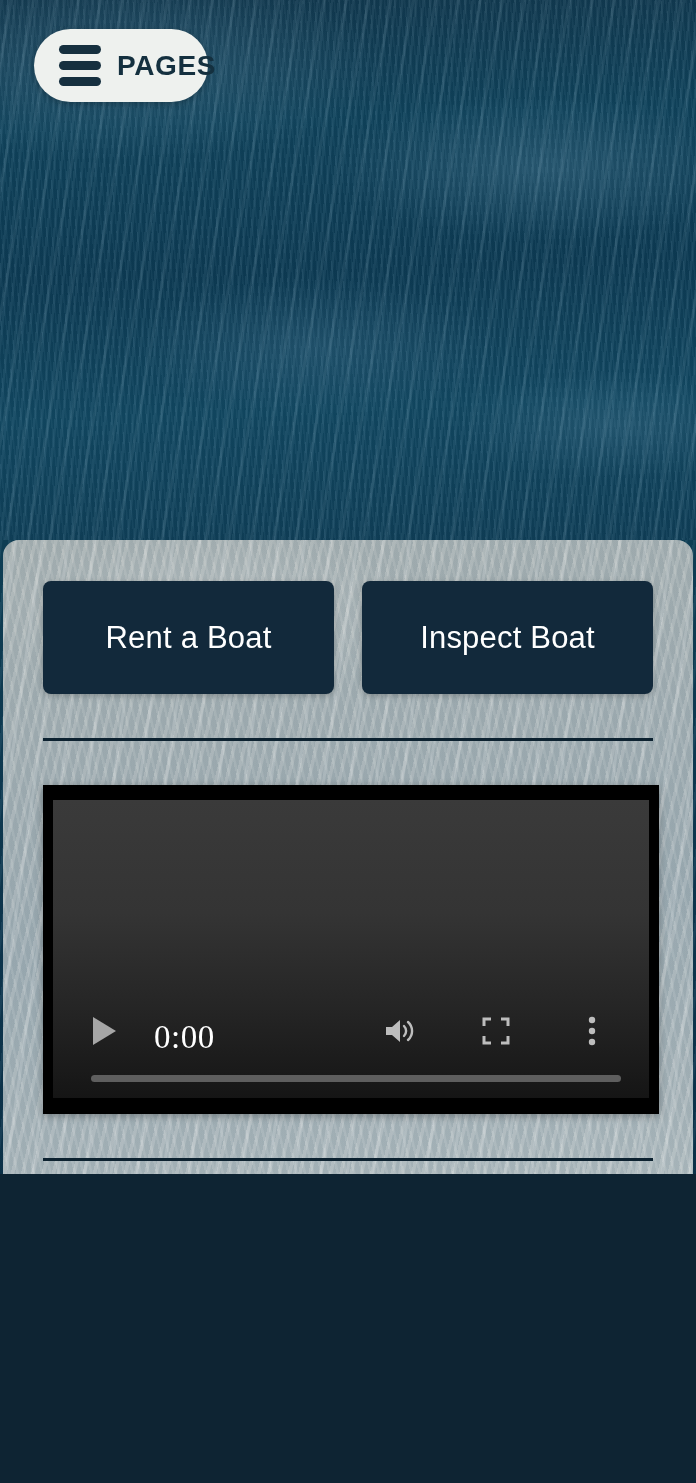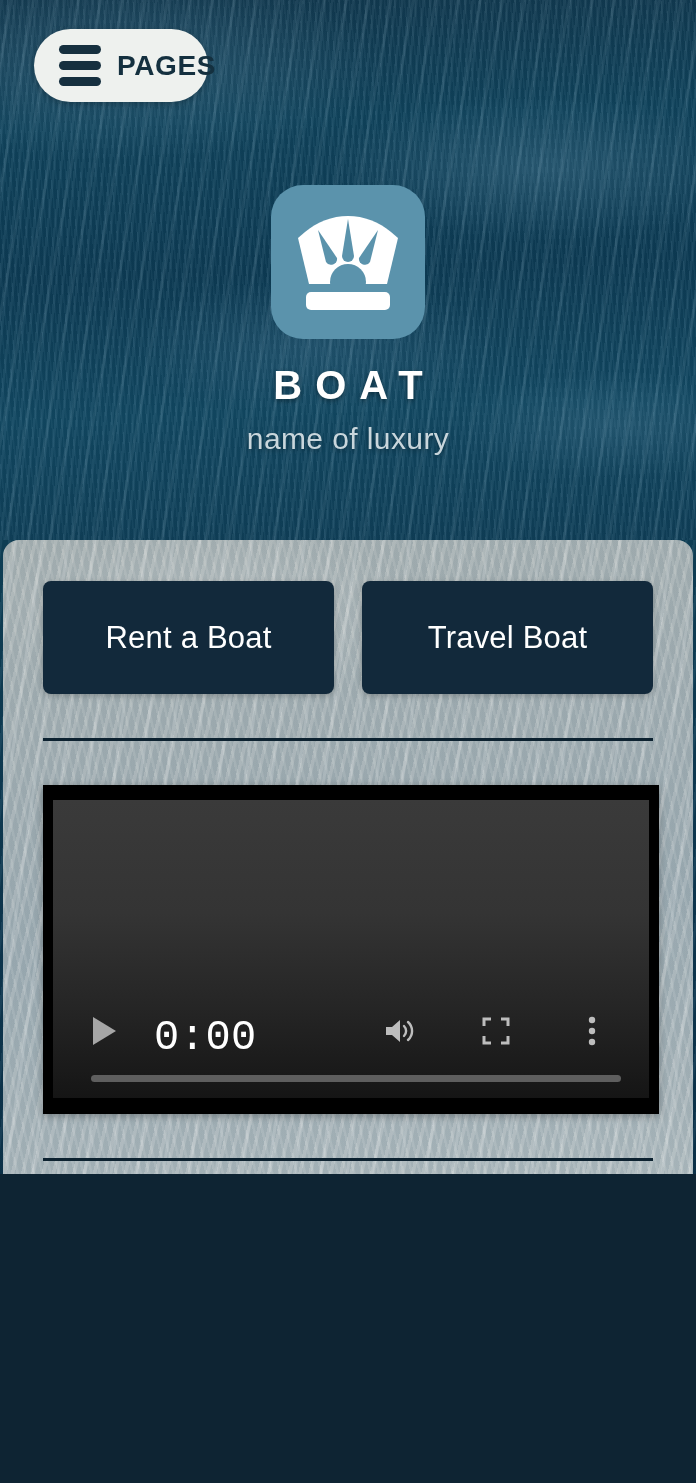--- a/index.html
+++ b/index.html
@@ -260,22 +260,22 @@
   .vc-play {
     width: 0; height: 0;
     border-left: 23px solid #a6a6a6;
     border-top: 14px solid transparent;
     border-bottom: 14px solid transparent;
     cursor: pointer;
   }
   .vc-time {
     margin-left: 38px;
     color: #ffffff;
-    font-size: 42px;
-    font-family: Liberation Mono, monospace;
+    font-size: 33px;
+    font-family: Liberation Serif, serif;
     letter-spacing: .5px;
     margin-top: 13px;
   }
   .vc-spacer { flex: 1; }
   .vc-icon {
     width: 46px;
     height: 46px;
     display: flex;
     align-items: center;
     justify-content: center;
@@ -322,41 +322,27 @@
 
   <div class="pages-btn">
     <span class="burger">
       <i></i>
         <i></i>
         <i></i>
     </span>
     <span class="pages-label">PAGES</span>
   </div>
 
-  <div class="brand">
-    <div class="logo-tile">
-      <svg width="112" height="104" viewBox="0 0 112 104" aria-hidden="true">
-        <path fill="#ffffff" d="M56 6 C40 6 25 12 13 22 L6 28 L17 74 L95 74 L106 28 L99 22 C87 12 72 6 56 6 Z"></path>
-        <path fill="#5b93ac" d="M56 9 L50 46 a6 6 0 0 0 12 0 Z"></path>
-        <path fill="#5b93ac" d="M26 20 L34 52 a6 6 0 0 0 11 -4 Z"></path>
-        <path fill="#5b93ac" d="M86 20 L78 52 a6 6 0 0 1 -11 -4 Z"></path>
-        <circle cx="56" cy="72" r="18" fill="#5b93ac"></circle>
-        <rect x="14" y="82" width="84" height="18" rx="5" fill="#ffffff"></rect>
-      </svg>
-    </div>
-    <div class="brand-title">BOAT</div>
-    <div class="brand-sub">name of luxury</div>
-  </div>
 
   <div class="card">
     <div class="card-inner">
 
       <div class="btn-row">
         <button class="btn-dark">Rent a Boat</button>
-        <button class="btn-dark">Travel Boat</button>
+        <button class="btn-dark">Inspect Boat</button>
       </div>
 
 
       <hr class="divider">
 
       
       <div class="video-wrap">
         <div class="video-screen"></div>
 
         <div class="video-controls">

